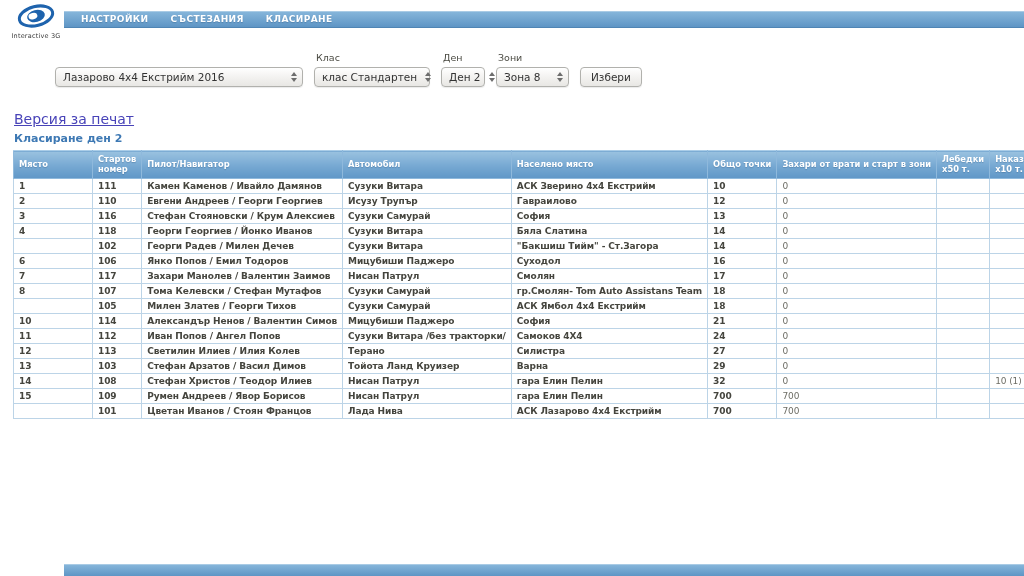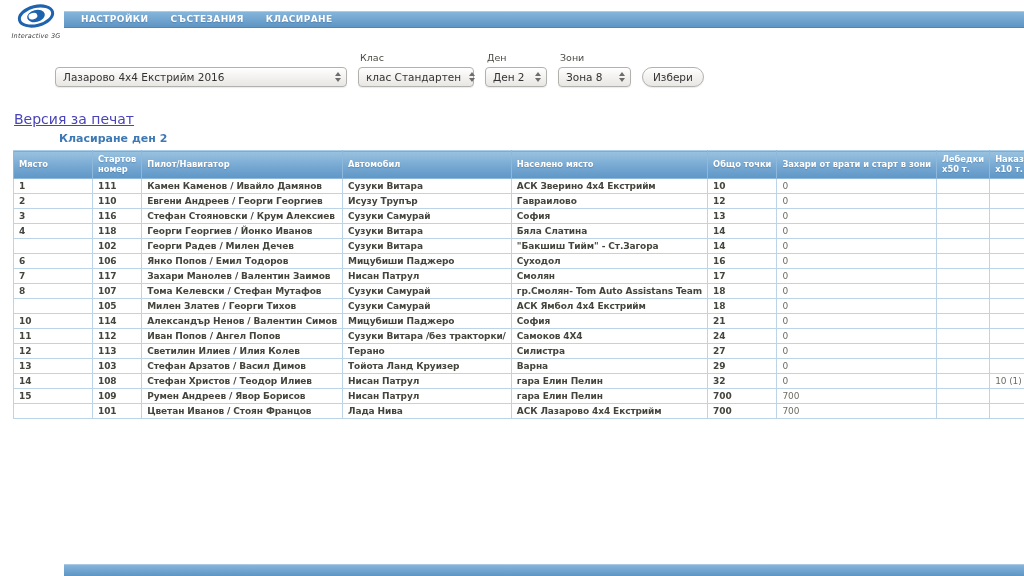--- a/index.html
+++ b/index.html
@@ -3,21 +3,21 @@
 <meta charset="utf-8">
 <style>
   html,body{margin:0;padding:0;}
   body{
     width:1024px;height:576px;position:relative;overflow:hidden;
     background:#ffffff;
     font-family:"DejaVu Sans","Liberation Sans",sans-serif;
     -webkit-font-smoothing:antialiased;
   }
   
-  .logo{position:absolute;left:8px;top:2px;width:56px;height:42px;text-align:center;font-style:italic;}
+  .logo{position:absolute;left:8px;top:2px;width:56px;height:42px;text-align:center;}
   .logo svg{display:block;margin:0 auto;}
   .logo .brand{font-size:6.5px;color:#3a3a3a;letter-spacing:.2px;white-space:nowrap;}
   .navbar{
     position:absolute;left:64px;right:0;top:11px;height:17px;
     background:linear-gradient(var(--nav-top,#85b5da),var(--nav-bottom,#5e95c5));
     border-top:1px solid #a9cbe5;border-bottom:1px solid #4f85b4;
     display:flex;align-items:center;padding-left:6px;box-sizing:border-box;
   }
   .nav-tab{
     color:#ffffff;font-size:9px;font-weight:bold;letter-spacing:.4px;
@@ -34,30 +34,30 @@
     box-shadow:0 1px 1px rgba(0,0,0,.08);
     display:flex;align-items:center;justify-content:space-between;
     padding:0 5px 0 7px;cursor:pointer;
   }
   .selectbox .val{font-size:10.5px;color:#333;white-space:nowrap;margin-right:8px;}
   .spinner{display:flex;flex-direction:column;align-items:center;gap:2px;width:7px;}
   .spinner i{display:block;width:0;height:0;border-left:3px solid transparent;border-right:3px solid transparent;}
   .spinner .up{border-bottom:4px solid #6d6d6d;}
   .spinner .down{border-top:4px solid #6d6d6d;}
   .btn{
-    height:20px;box-sizing:border-box;border:1px solid #b1b1ad;border-radius:10px;
+    height:20px;box-sizing:border-box;border:1px solid #b1b1ad;border-radius:4px;
     background:linear-gradient(#ffffff,#f2f1ef 55%,#e8e7e4);
     box-shadow:0 1px 1px rgba(0,0,0,.08);
     font-size:10.5px;color:#333;padding:0 10px;cursor:pointer;
     font-family:inherit;
   }
-  .w-comp{width:292px}.w-class{width:116px}.w-day{width:62px}.w-zone{width:73px}
+  .w-comp{width:248px}.w-class{width:116px}.w-day{width:44px}.w-zone{width:73px}
   
   .print-link{position:absolute;left:14px;top:111px;font-size:14px;color:var(--link,#4843b8);text-decoration:underline;cursor:pointer;}
-  .heading{position:absolute;left:14px;top:132px;font-size:11px;font-weight:bold;color:var(--heading,#3e79b4);margin-left:45px;}
+  .heading{position:absolute;left:14px;top:132px;font-size:11px;font-weight:bold;color:var(--heading,#3e79b4);}
   
   .tablewrap{position:absolute;left:13px;top:150px;}
   table{border-collapse:collapse;width:999px;table-layout:auto;}
   thead th{
     background:linear-gradient(#9ac2e0,#76a8d2 55%,#6097c7);
     color:#ffffff;font-size:8.3px;font-weight:bold;text-align:left;
     padding:3px 5px;border:1px solid #8fb9dc;border-top-color:#aacde8;
     white-space:pre;line-height:1.25;vertical-align:middle;
     text-shadow:0 1px 1px rgba(40,80,120,.3);
   }

